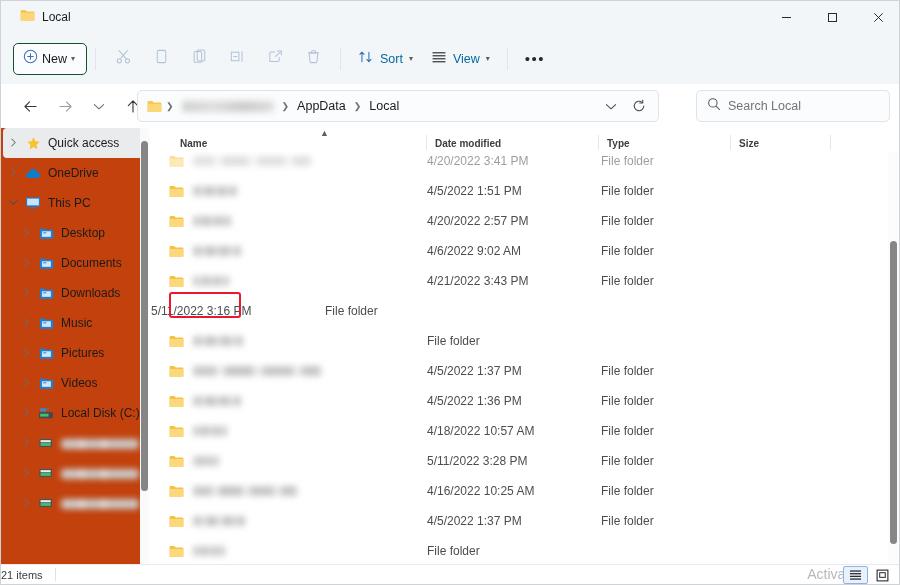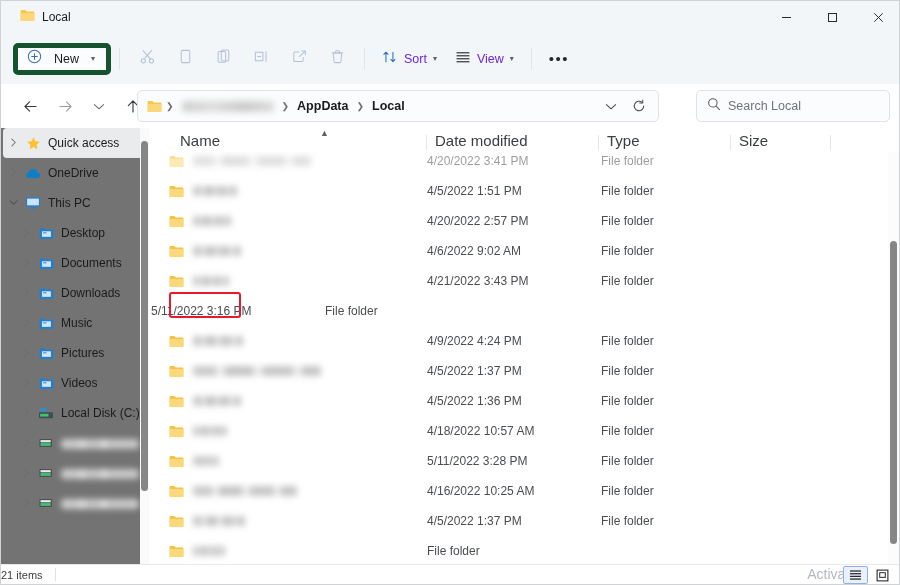--- a/index.html
+++ b/index.html
@@ -44,41 +44,41 @@
 
   
   #cmdbar {
     position: absolute; top: 32px; left: 0;
     width: 900px; height: 51px;
     background: #f3f6f9;
     display: flex; align-items: center;
     padding-left: 12px;
   }
   .cmd-new {
-    display: flex; align-items: center; gap: 12px;
+    display: flex; align-items: center; gap: 4px;
     height: 32px; padding: 0 11px 0 9px;
-    border: 5px solid #14532d; border-radius: 5px;
+    border: 1px solid #14532d; border-radius: 5px;
     background: #fbfcfd;
   }
   .cmd-new-label { font-size: 12.5px; color: #1b1b1b; }
   .sep {
     width: 1px; height: 22px; background: #e1e4e8;
     margin: 0 8px;
   }
   .cmd-icon {
     width: 38px; height: 32px;
     display: flex; align-items: center; justify-content: center;
     border-radius: 5px;
   }
   .cmd-icon.disabled { opacity: 0.42; }
   .cmd-text-btn {
     display: flex; align-items: center; gap: 6px;
     height: 32px; padding: 0 9px; border-radius: 5px;
   }
-  .cmd-text-btn span.lbl { font-size: 12.5px; color: #6d28d9; }
+  .cmd-text-btn span.lbl { font-size: 12.5px; color: #0369a1; }
   .chev { font-size: 8px; color: #5b5f63; }
   .dots {
     width: 38px; height: 32px; border-radius: 5px;
     display: flex; align-items: center; justify-content: center;
     font-size: 15px; color: #2a2a2a; letter-spacing: 1.5px;
   }
 
   
   #addrbar {
     position: absolute; top: 83px; left: 0;
@@ -91,21 +91,21 @@
     display: flex; align-items: center; justify-content: center;
     border-radius: 4px; color: #383838; font-size: 15px;
   }
   #crumbbox {
     position: absolute; left: 136px; top: 6px;
     width: 522px; height: 32px;
     background: #fbfcfd;
     border: 1px solid #dfe2e6; border-radius: 5px;
     display: flex; align-items: center; padding: 0 6px 0 9px;
   }
-  .crumb { font-size: 12.5px; color: #1b1b1b; padding: 2px 4px; border-radius: 3px; font-weight: bold; }
+  .crumb { font-size: 12.5px; color: #1b1b1b; padding: 2px 4px; border-radius: 3px; }
   .crumb-blur {
     color: transparent; background: linear-gradient(90deg,#cfcfcf,#dedede,#cbcbcb,#dcdcdc);
     filter: blur(3px); border-radius: 3px; height: 11px; width: 92px;
     margin: 0 4px;
   }
   .crumb-sep { font-size: 9px; color: #6a6e72; padding: 0 4px; }
   .crumb-right {
     margin-left: auto; display: flex; align-items: center; gap: 2px;
   }
   .crumb-ico {
@@ -123,21 +123,21 @@
     border: none; outline: none; background: transparent;
     font-family: "Liberation Sans", sans-serif;
     font-size: 12.5px; color: #1b1b1b; width: 150px;
   }
   #searchbox input::placeholder { color: #70757a; }
 
   
   #sidebar {
     position: absolute; top: 127px; left: 0;
     width: 147px; height: 438px;
-    background: #737373;
+    background: #c2410c;
     overflow: hidden;
   }
   .nav-item {
     position: relative;
     display: flex; align-items: center;
     height: 30px; margin: 0 5px 0 2px;
     border-radius: 4px; padding-right: 4px;
   }
   .nav-item.selected { background: #e9ebed; }
   .nav-exp {
@@ -168,23 +168,23 @@
     width: 752px; height: 438px;
     background: #ffffff; overflow: hidden;
   }
   #colheader {
     position: absolute; top: 0; left: 0;
     width: 752px; height: 24px;
     background: #ffffff; z-index: 5;
     display: flex; align-items: flex-end;
   }
   .col {
-    font-size: 15px; color: #3a3d41;
+    font-size: 10px; color: #3a3d41;
     padding-bottom: 3px; position: relative; height: 24px;
-    display: flex; align-items: flex-end;
+    display: flex; align-items: flex-end; font-weight: bold;
   }
   .col-divider {
     position: absolute; right: 0; bottom: 2px;
     width: 1px; height: 15px; background: #e4e6e9;
   }
   .c-name { width: 278px; padding-left: 31px; }
   .c-date { width: 172px; padding-left: 8px; }
   .c-type { width: 132px; padding-left: 8px; }
   .c-size { width: 100px; padding-left: 8px; }
   #sortcaret {
@@ -728,21 +728,20 @@
         <div class="row">
           <div class="cell-name">
             <span style="display: flex;">
               <svg width="15" height="13" viewBox="0 0 16 14">
                 <path d="M0.6 2.2c0-.55.45-1 1-1h4.1l1.5 1.5h7.2c.55 0 1 .45 1 1v8.1c0 .55-.45 1-1 1H1.6c-.55 0-1-.45-1-1z" fill="#f6c243"></path>
                 <path d="M0.6 4.4h14.8v7.4c0 .55-.45 1-1 1H1.6c-.55 0-1-.45-1-1z" fill="#fcd87c"></path>
               </svg>
             </span>
             <span class="fname blur" style="width: 50px;"></span>
           </div>
-          <div class="cell-date">4/9/2022 4:24 PM</div>
           <div class="cell-type">File folder</div>
           <div class="cell-size"></div>
         </div>
         <div class="row">
           <div class="cell-name">
             <span style="display: flex;">
               <svg width="15" height="13" viewBox="0 0 16 14">
                 <path d="M0.6 2.2c0-.55.45-1 1-1h4.1l1.5 1.5h7.2c.55 0 1 .45 1 1v8.1c0 .55-.45 1-1 1H1.6c-.55 0-1-.45-1-1z" fill="#f6c243"></path>
                 <path d="M0.6 4.4h14.8v7.4c0 .55-.45 1-1 1H1.6c-.55 0-1-.45-1-1z" fill="#fcd87c"></path>
               </svg>

